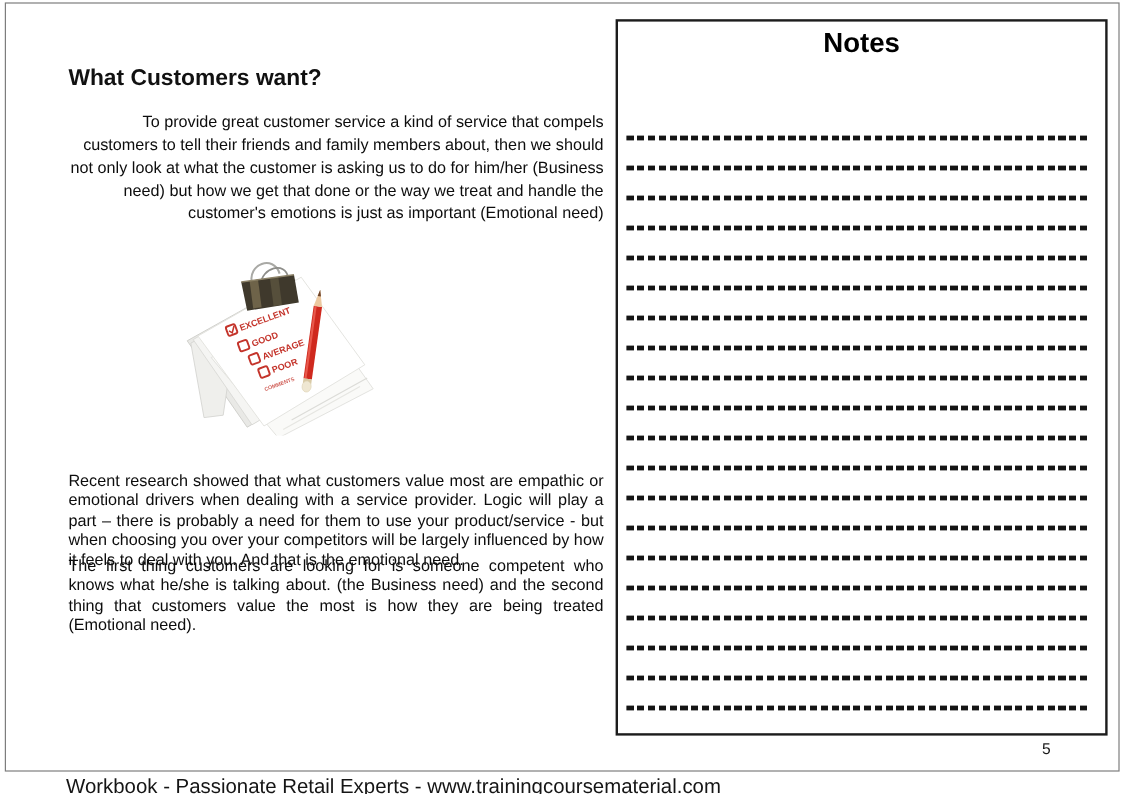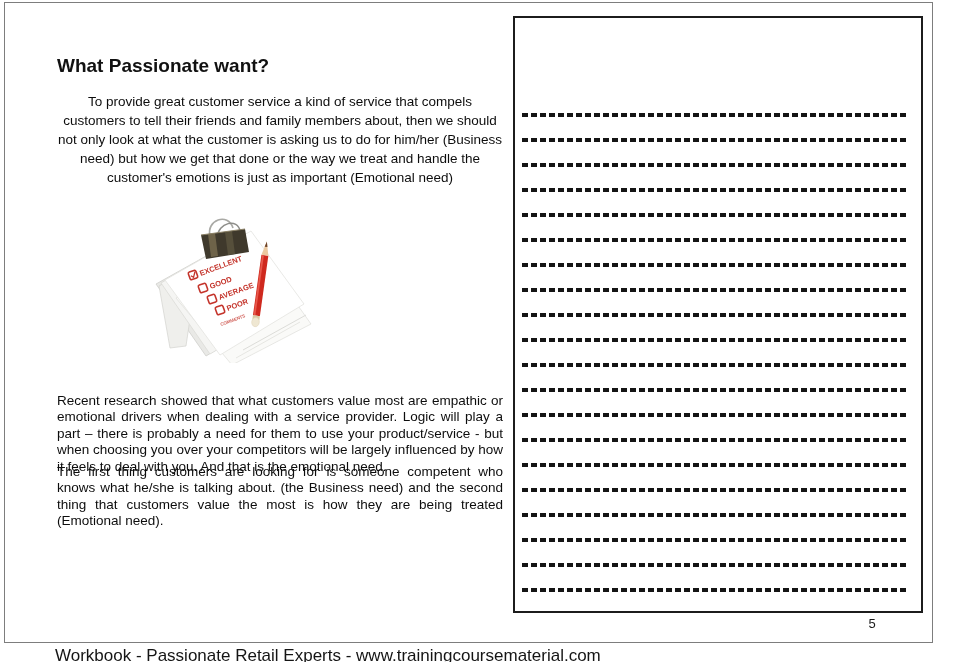--- a/index.html
+++ b/index.html
@@ -14,21 +14,21 @@
     border:1px solid #7d7d7d;box-sizing:border-box;background:#fff;
   }
   .page-title{
     position:absolute;left:57px;top:55px;width:446px;
     font-size:19px;font-weight:bold;letter-spacing:0;margin:0;
   }
   .para{
     position:absolute;left:57px;width:446px;margin:0;
     font-size:13.5px;color:#0d0d0d;
   }
-  .para.p1{top:92px;line-height:19px;text-align:center;}
+  .para.p1{top:92px;line-height:19px;text-align:right;}
   .para.p2{top:376px;line-height:16.4px;text-align:justify;margin-top:17px;}
   .para.p3{top:464px;line-height:16.4px;text-align:justify;}
   .figure-svg{position:absolute;left:148px;top:198px;width:165px;height:165px;}
   .notes-box{
     position:absolute;left:513px;top:16px;width:410px;height:597px;
     border:2px solid #1c1c1c;box-sizing:border-box;background:#fff;
   }
   .notes-title{
     position:absolute;left:0;right:0;top:4px;text-align:center;
     font-size:23px;font-weight:bold;color:#000;
@@ -43,21 +43,21 @@
   }
   .footer-text{
     position:absolute;left:55px;top:646px;font-size:17px;color:#151515;
   }
 </style>
 </head>
 <body>
 
 <div class="page-border"></div>
 
-<h1 class="page-title">What Passionate want?</h1>
+<h1 class="page-title">What Customers want?</h1>
 
 <p class="para p1">To provide great customer service  a kind of service that compels customers to tell their friends and family members about, then we should not only look at what the customer is asking us to do for him/her (Business need) but how we get that done or the way we treat and handle the customer's emotions is just as important (Emotional need)</p>
 
 <svg class="figure-svg" viewBox="0 0 165 165" aria-hidden="true">
 
   <g>
     <polygon points="8,86 94,38 146,106 58,158" fill="#e9e9e6" stroke="#cfcfcb" stroke-width="0.8"></polygon>
     <polygon points="11,88 50,66 38,148 22,150" fill="#efefec" stroke="#d3d3cf" stroke-width="0.7"></polygon>
     <polygon points="13,85 98,35 150,104 62,156" fill="#f5f5f3" stroke="#d8d8d4" stroke-width="0.7"></polygon>
 
@@ -105,20 +105,21 @@
     <polygon points="111.6,48.5 114.4,48.5 113,43" fill="#6d4328"></polygon>
     <rect x="109.5" y="118" width="7" height="4" fill="#d8c9a4"></rect>
     <ellipse cx="113" cy="124.5" rx="3.8" ry="4.6" fill="#efe7d2" stroke="#ded2b4" stroke-width="0.5"></ellipse>
   </g>
 </svg>
 
 <p class="para p2">Recent research showed that what customers value most are empathic or emotional drivers when dealing with a service provider. Logic will play a part – there is probably a need for them to use your product/service - but when choosing you over your competitors will be largely influenced by how it feels to deal with you. And that is the emotional need.</p>
 <p class="para p3">The first thing customers are looking for is someone competent who knows what he/she is talking about. (the Business need) and the second thing that customers value the most is how they are being treated (Emotional need).</p>
 
 <div class="notes-box" id="notes-box">
+  <div class="notes-title">Notes</div>
 <div class="note-line" style="top: 95px;"></div>
     <div class="note-line" style="top: 120px;"></div>
     <div class="note-line" style="top: 145px;"></div>
     <div class="note-line" style="top: 170px;"></div>
     <div class="note-line" style="top: 195px;"></div>
     <div class="note-line" style="top: 220px;"></div>
     <div class="note-line" style="top: 245px;"></div>
     <div class="note-line" style="top: 270px;"></div>
     <div class="note-line" style="top: 295px;"></div>
     <div class="note-line" style="top: 320px;"></div>

